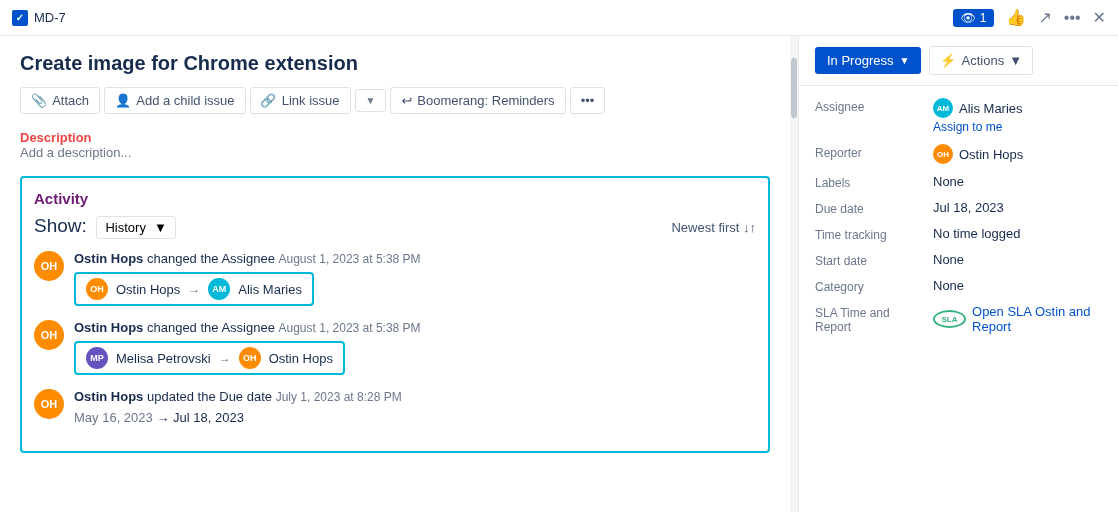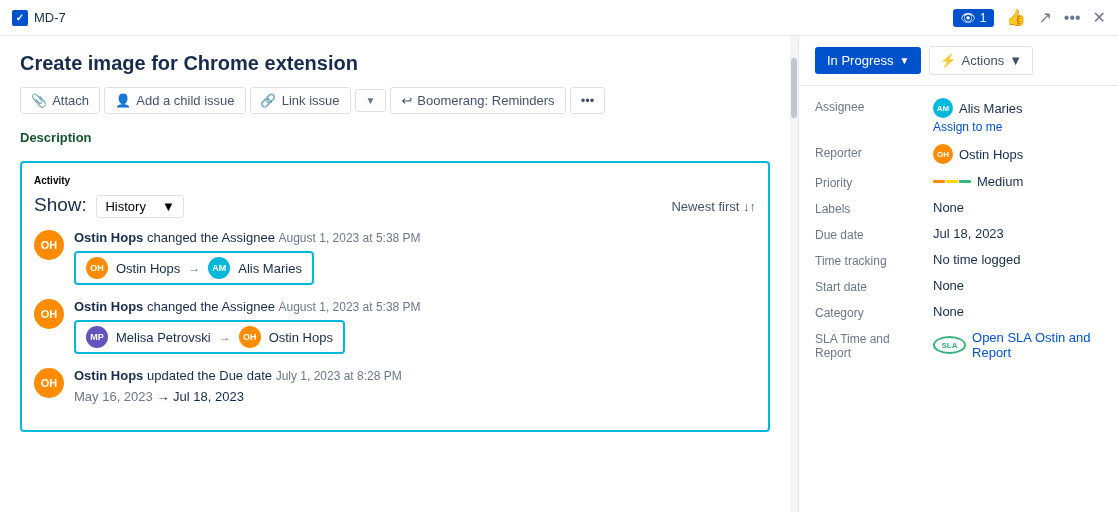--- a/index.html
+++ b/index.html
@@ -107,41 +107,41 @@
       border-radius: 3px;
       background: #fff;
       color: #42526e;
       cursor: pointer;
       font-size: 13px;
       white-space: nowrap;
     }
     .toolbar-btn .arrow { font-size: 10px; color: #6b778c; }
 
     .description-section { margin-bottom: 16px; }
-    .description-title { font-weight: 600; font-size: 13px; color: #14532d; margin-bottom: 0; }
+    .description-title { font-weight: 600; font-size: 13px; color: #ef4444; margin-bottom: 0; }
     .description-placeholder { color: #6b778c; font-size: 13px; cursor: pointer; }
 
     
     .activity-section {
       border: 2px solid #00b8d9;
       border-radius: 4px;
       padding: 12px;
     }
-    .activity-title { font-weight: 600; font-size: 10px; color: #000000; margin-bottom: 8px; }
+    .activity-title { font-weight: 600; font-size: 15px; color: #701a75; margin-bottom: 8px; }
     .activity-controls {
       display: flex;
       align-items: center;
       justify-content: space-between;
       margin-bottom: 12px;
     }
     .show-label { font-size: 19px; color: #172b4d; }
     .history-dropdown {
       display: inline-flex;
       align-items: center;
-      gap: 16px;
+      gap: 8px;
       padding: 3px 8px;
       border: 1px solid #dfe1e6;
       border-radius: 3px;
       cursor: pointer;
       font-size: 13px;
       background: #fff;
       margin-left: 6px;
     }
     .newest-sort { font-size: 13px; color: #42526e; cursor: pointer; padding-left: 12px; }
 
@@ -367,20 +367,21 @@
       </button>
       <button class="toolbar-btn">
         <span>↩</span>
         <span>Boomerang: Reminders</span>
       </button>
       <button class="toolbar-btn">•••</button>
     </div>
 
     <div class="description-section">
       <div class="description-title">Description</div>
+      <div class="description-placeholder">Add a description...</div>
     </div>
 
     <div class="activity-section">
       <div class="activity-title">Activity</div>
       <div class="activity-controls">
         <div>
           <span class="show-label">Show:</span>
           <button class="history-dropdown">
             <span>History</span>
             <span>▼</span>
@@ -474,31 +475,20 @@
       </div>
 
       <div class="detail-row">
         <span class="detail-label">Reporter</span>
         <div class="detail-value">
           <div class="reporter-avatar-sm">OH</div>
           <span>Ostin Hops</span>
         </div>
       </div>
 
-      <div class="detail-row">
-        <span class="detail-label">Priority</span>
-        <div class="detail-value">
-          <span style="display:inline-flex;gap:1px;align-items:center">
-            <span style="display:inline-block;width:12px;height:3px;background:#ff8b00;border-radius:1px"></span>
-            <span style="display:inline-block;width:12px;height:3px;background:#ffd700;border-radius:1px"></span>
-            <span style="display:inline-block;width:12px;height:3px;background:#36b37e;border-radius:1px"></span>
-          </span>
-          <span>Medium</span>
-        </div>
-      </div>
 
       <div class="detail-row">
         <span class="detail-label">Labels</span>
         <div class="detail-value">
           <span>None</span>
         </div>
       </div>
 
       <div class="detail-row">
         <span class="detail-label">Due date</span>

